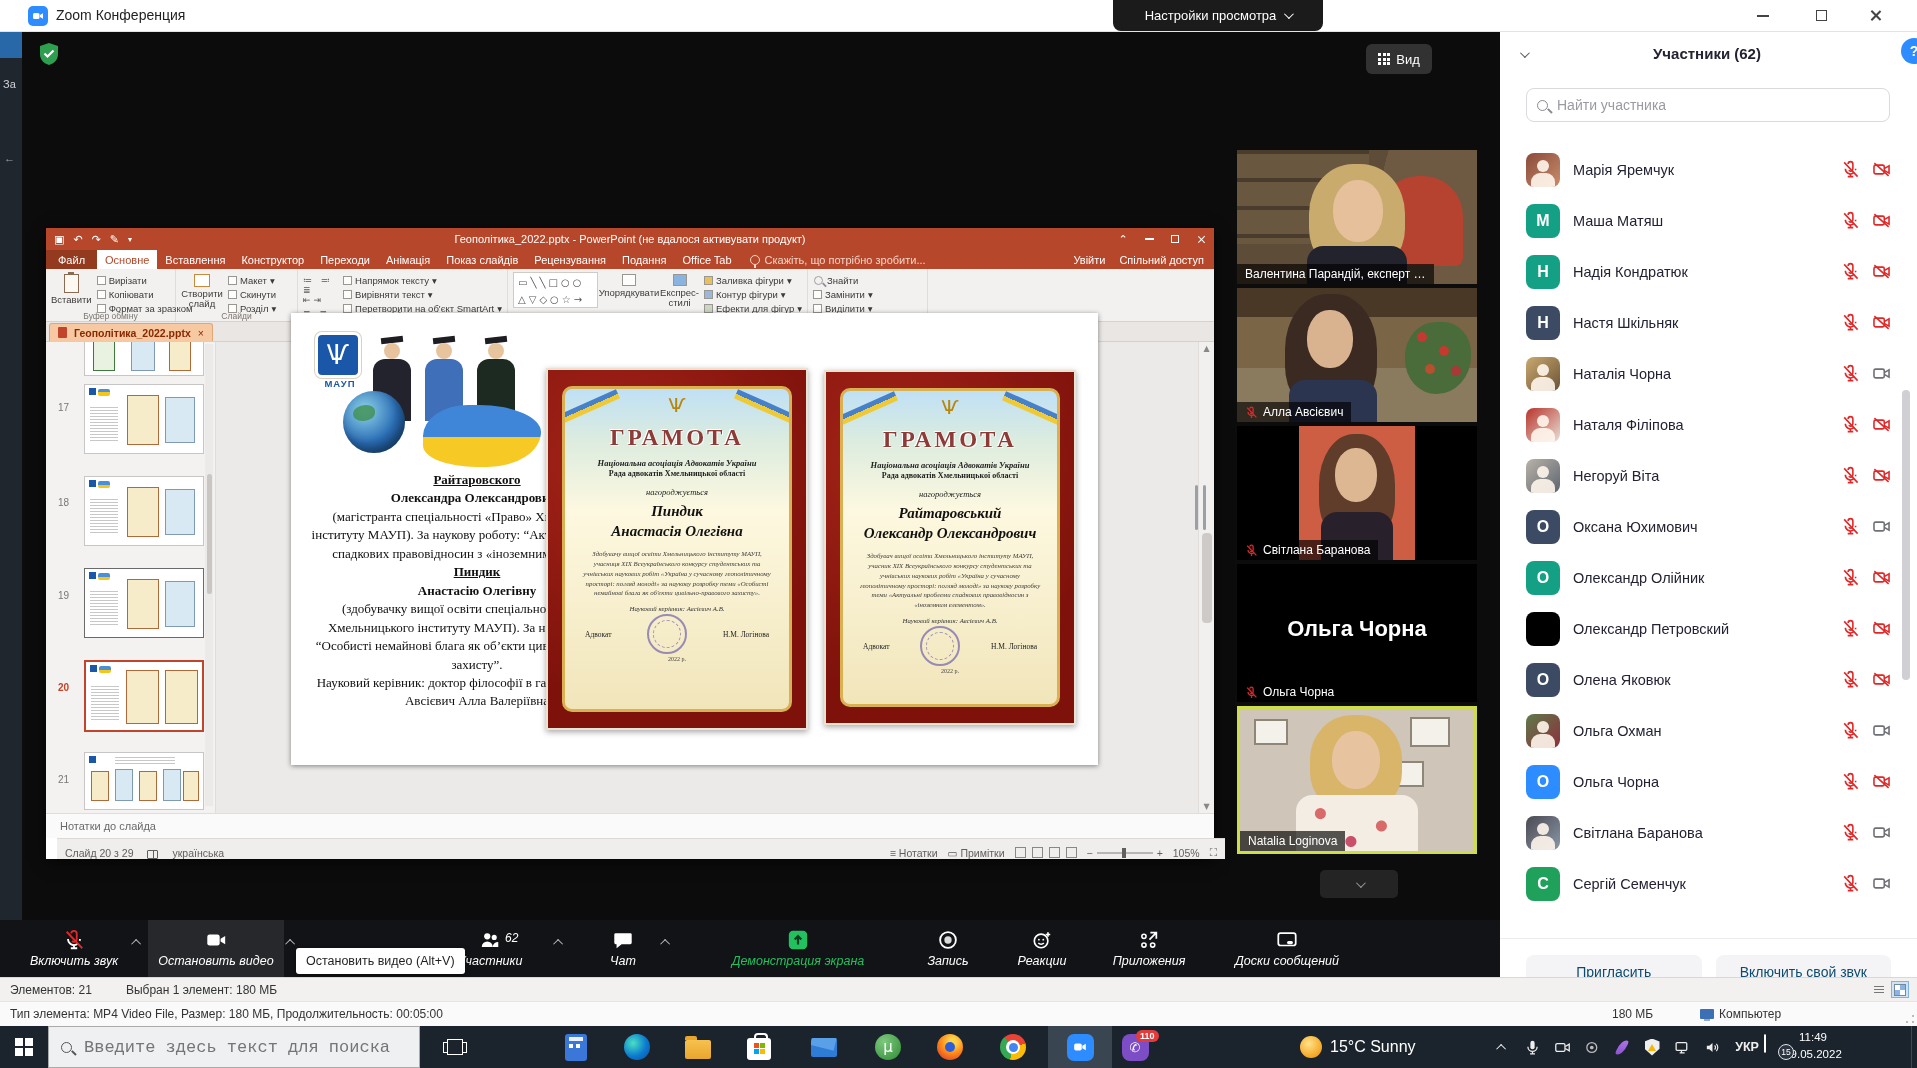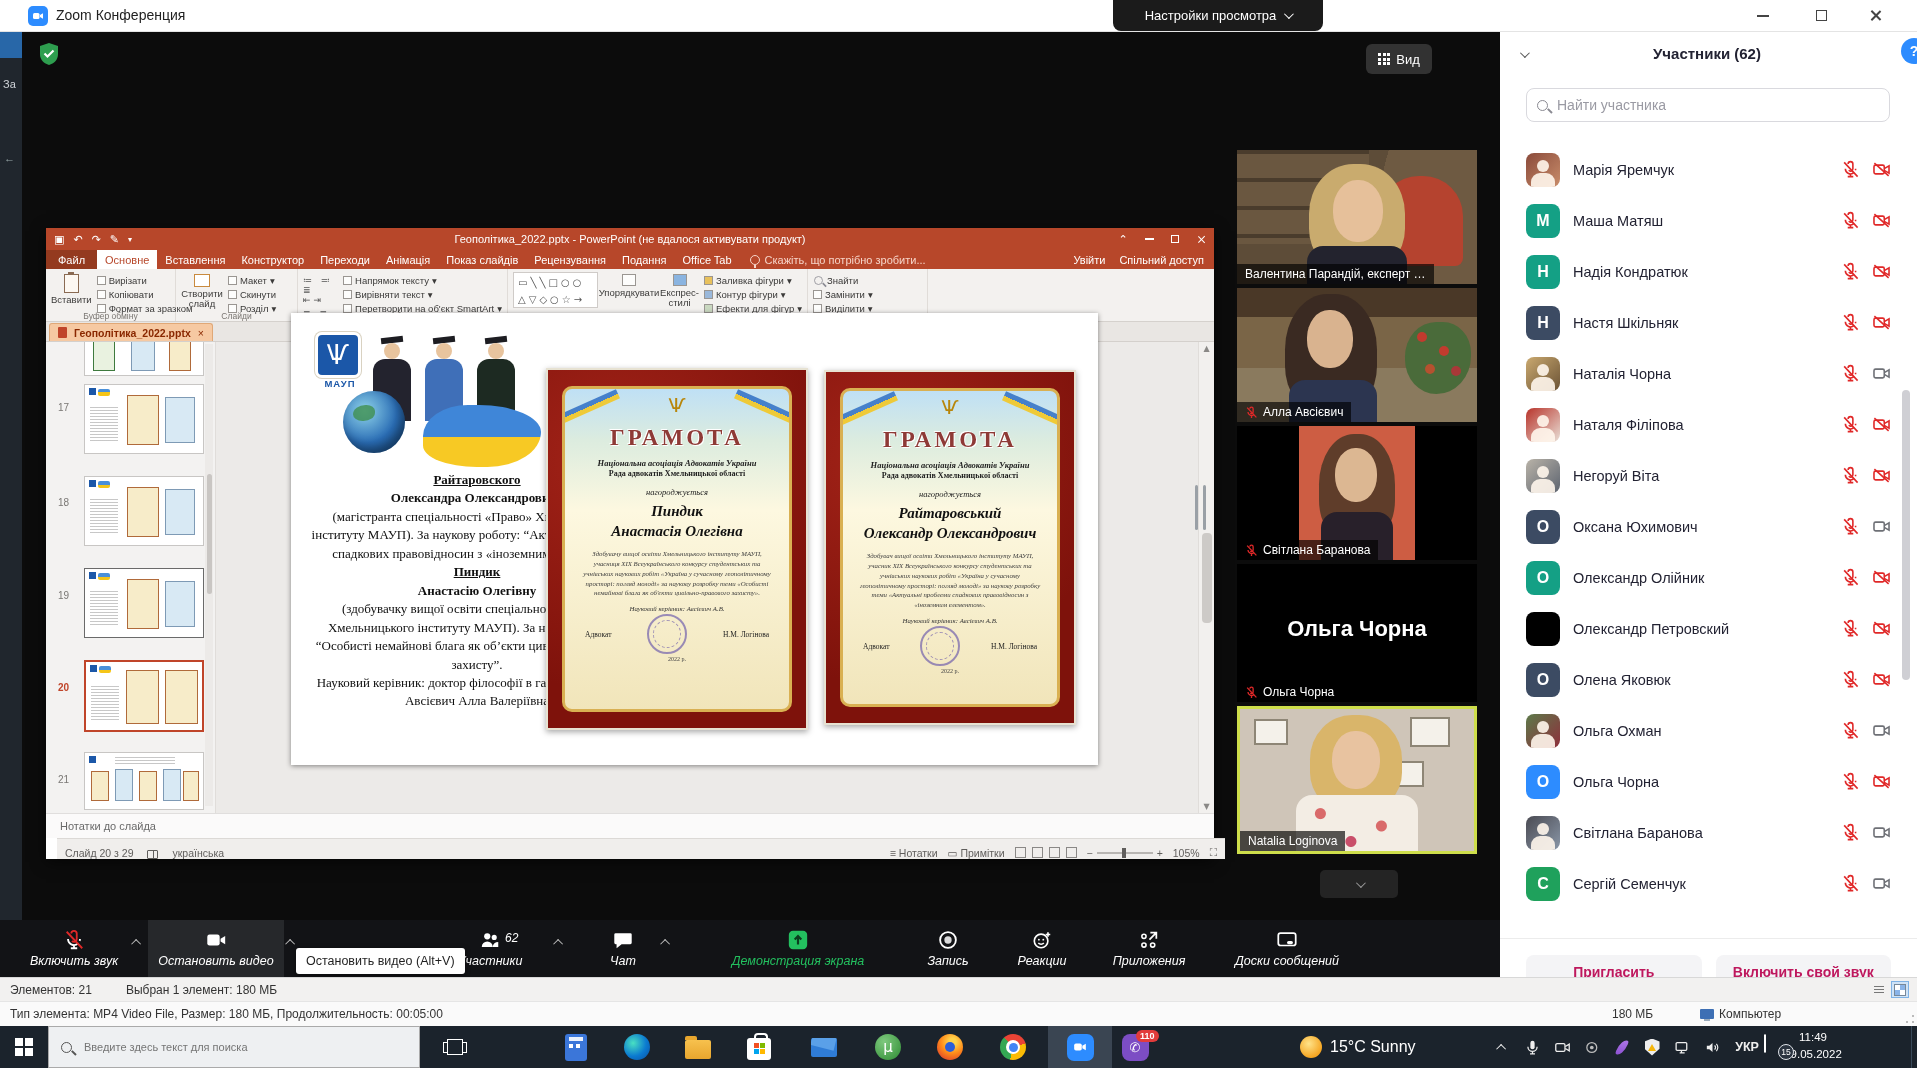--- a/index.html
+++ b/index.html
@@ -177,21 +177,21 @@
   .avatar{width:34px;height:34px;border-radius:8px;flex:none;display:flex;align-items:center;justify-content:center;color:#fff;font-weight:bold;font-size:16px;position:relative;overflow:hidden;}
   .avatar .sil{display:none;}
   .avatar.photo .sil{display:block;position:absolute;left:50%;top:7px;width:12px;height:12px;border-radius:50%;background:rgba(255,246,236,.9);transform:translateX(-50%);}
   .avatar.photo .sil::after{content:"";position:absolute;left:50%;top:13px;transform:translateX(-50%);width:24px;height:16px;border-radius:9px 9px 0 0;background:rgba(255,246,236,.9);}
   .pname{font-size:14.5px;color:#232333;white-space:nowrap;overflow:hidden;flex:1;}
   .picons{display:flex;gap:12px;align-items:center;}
   .picons .red{color:#e02828;}
   .picons .gray{color:#6e7076;}
   .picons svg{width:19px;height:19px;display:block;}
   .panel-f{position:absolute;left:0;top:906px;width:100%;border-top:1px solid #ececec;display:flex;gap:14px;padding:16px 26px 0;}
-  .pbtn{height:34px;border-radius:8px;background:#f4f4f6;color:#be185d;font-size:14px;display:flex;align-items:center;justify-content:center;flex:1;font-weight:bold;}
+  .pbtn{height:34px;border-radius:8px;background:#f4f4f6;color:#0c4a6e;font-size:14px;display:flex;align-items:center;justify-content:center;flex:1;}
   .pscroll{position:absolute;left:1902px;top:390px;width:8px;height:290px;background:#cfcfd4;border-radius:4px;z-index:35;}
   .help{position:absolute;left:1901px;top:38px;width:26px;height:26px;border-radius:50%;background:#2d8cff;color:#fff;font-weight:bold;font-size:14px;display:flex;align-items:center;justify-content:center;z-index:50;}
 
   
   .toolbar{position:absolute;left:0;top:920px;width:1500px;height:57px;background:#121316;z-index:20;}
   .tbtn{position:absolute;top:0;height:57px;display:flex;flex-direction:column;align-items:center;justify-content:center;gap:3px;color:#fff;font-size:12.5px;white-space:nowrap;overflow:hidden;font-style:italic;}
   .tbtn svg{width:22px;height:22px;display:block;}
   .tcaret{position:absolute;top:12px;color:#bbb;}
   .tooltip{position:absolute;left:296px;top:948px;height:26px;background:#fff;color:#1f1f1f;font-size:12.5px;display:flex;align-items:center;
            padding:0 10px;border-radius:3px;box-shadow:0 1px 5px rgba(0,0,0,.5);z-index:25;}
@@ -210,21 +210,21 @@
   .grip{position:absolute;right:2px;bottom:2px;width:10px;height:10px;background:
         radial-gradient(circle at 8px 2px,#bbb 1px,transparent 1.4px),radial-gradient(circle at 8px 8px,#bbb 1px,transparent 1.4px),
         radial-gradient(circle at 2px 8px,#bbb 1px,transparent 1.4px);}
 
   
   .taskbar{position:absolute;left:0;top:1026px;width:1917px;height:42px;background:#1b232c;z-index:40;color:#fff;}
   .start{position:absolute;left:0;top:0;width:48px;height:42px;display:flex;align-items:center;justify-content:center;}
   .winlogo{display:grid;grid-template-columns:8px 8px;grid-gap:1.6px;transform:none;}
   .winlogo i{width:8px;height:8px;background:#fff;display:block;}
   .tsearch{position:absolute;left:48px;top:0;width:372px;height:42px;background:#eef0f2;display:flex;align-items:center;gap:10px;padding:0 12px;border:1px solid #aaa;}
-  .tsearch input{border:none;outline:none;background:transparent;font-size:11px;color:#4d7c0f;width:100%;font-family:Liberation Sans, sans-serif;}
+  .tsearch input{border:none;outline:none;background:transparent;font-size:17px;color:#4d7c0f;width:100%;font-family:Liberation Mono, monospace;}
   .tsearch .mag{border-color:#555;}
   .tsearch .mag::after{background:#555;}
   .tico{position:absolute;top:0;width:46px;height:42px;display:flex;align-items:center;justify-content:center;}
   .taskview{width:16px;height:16px;border:1.6px solid #fff;position:relative;}
   .taskview::before{content:"";position:absolute;left:-5px;top:2px;width:3px;height:9px;border:1.3px solid #fff;border-right:none;}
   .taskview::after{content:"";position:absolute;right:-5px;top:2px;width:3px;height:9px;border:1.3px solid #fff;border-left:none;}
   .calc{width:22px;height:27px;background:#3b76d9;border-radius:3px;padding:3px 4px;}
   .calc i{display:block;width:100%;height:4px;background:#fff;margin-bottom:3px;opacity:.9;}
   .calc b{display:block;width:4px;height:4px;background:#fff;float:left;margin:0 3px 3px 0;}
   .edge{width:26px;height:26px;border-radius:50%;background:radial-gradient(circle at 35% 35%,#49e0c2,#0b7ad0 55%,#0a4fa0);}

